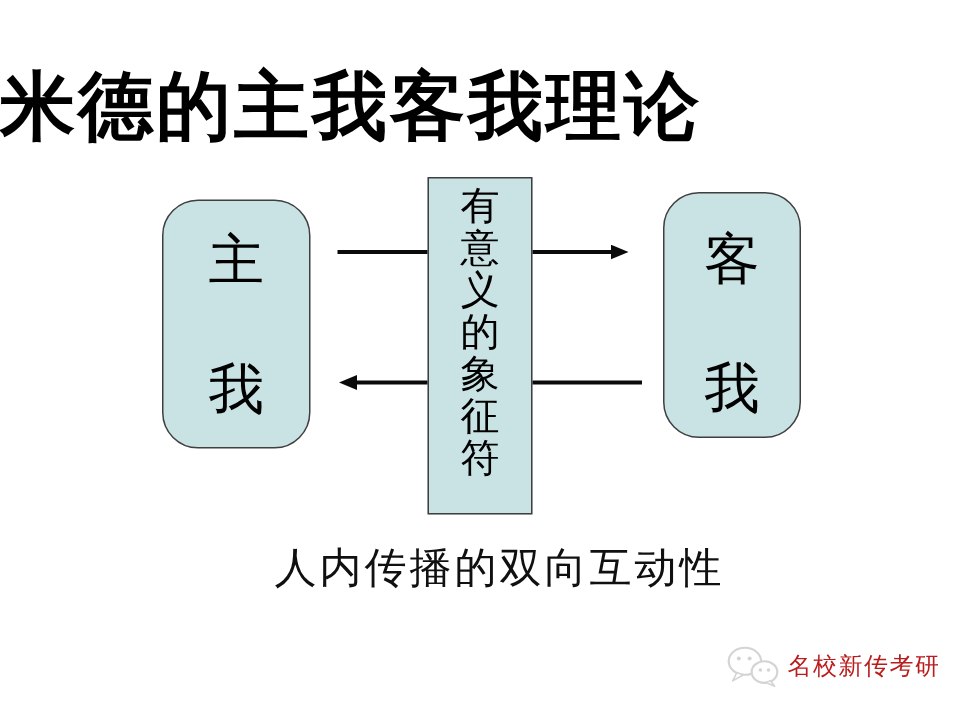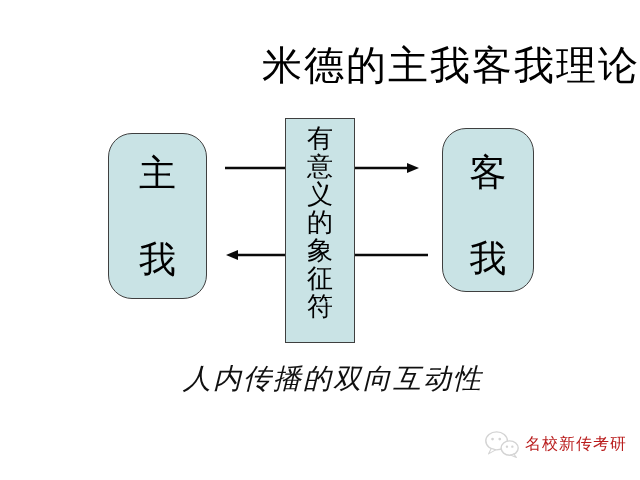--- a/index.html
+++ b/index.html
@@ -13,23 +13,23 @@
     height: 480px;
     background: #ffffff;
     overflow: hidden;
     font-family: "DejaVu Serif", "Liberation Serif", serif;
   }
   .title {
     position: absolute;
     top: 38px;
     left: 0;
     right: 0;
-    text-align: right;
-    font-size: 40px;
-    font-weight: 400;
+    text-align: left;
+    font-size: 50px;
+    font-weight: 700;
     letter-spacing: 2px;
     color: #000000;
     white-space: nowrap;
   }
   .diagram-svg {
     position: absolute;
     left: 0;
     top: 0;
     width: 640px;
     height: 480px;
@@ -89,21 +89,20 @@
     position: absolute;
     top: 360px;
     left: 0;
     right: 0;
     text-align: center;
     text-indent: 26px;
     font-size: 28px;
     letter-spacing: 2px;
     color: #101010;
     white-space: nowrap;
-    font-style: italic;
   }
   .watermark {
     position: absolute;
     left: 484px;
     top: 429px;
     display: flex;
     align-items: center;
     gap: 5px;
     z-index: 3;
   }

